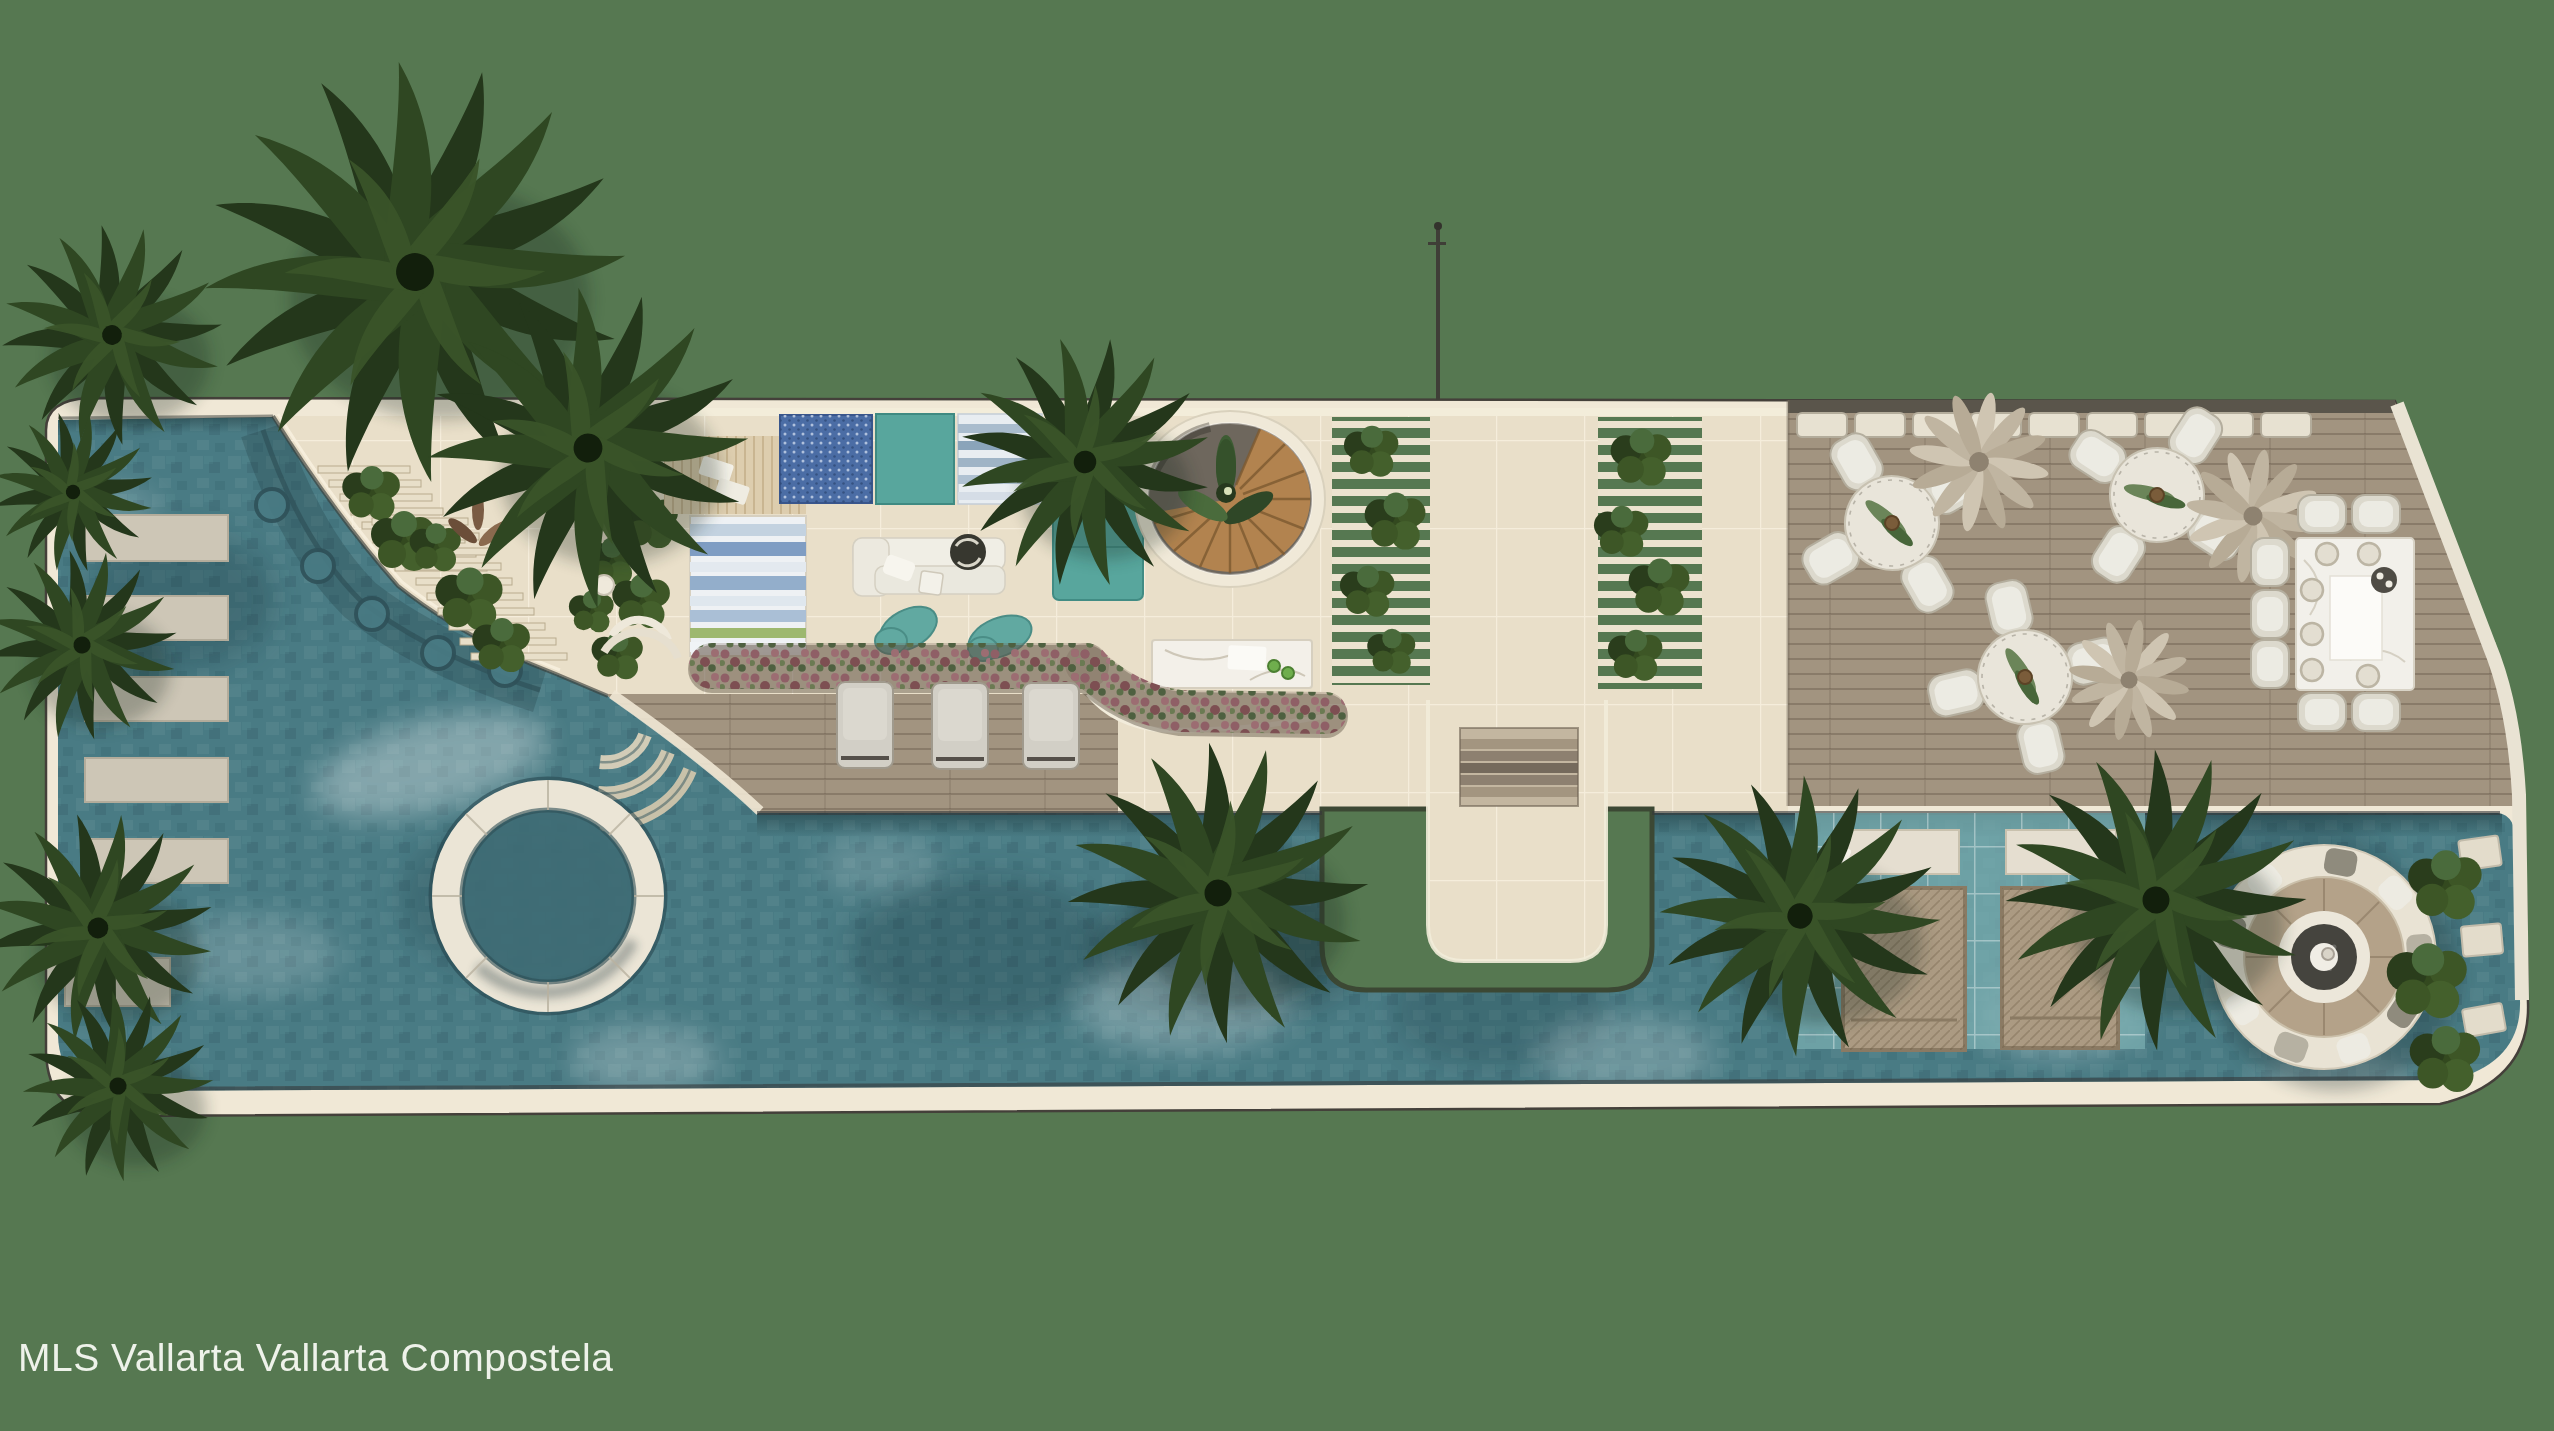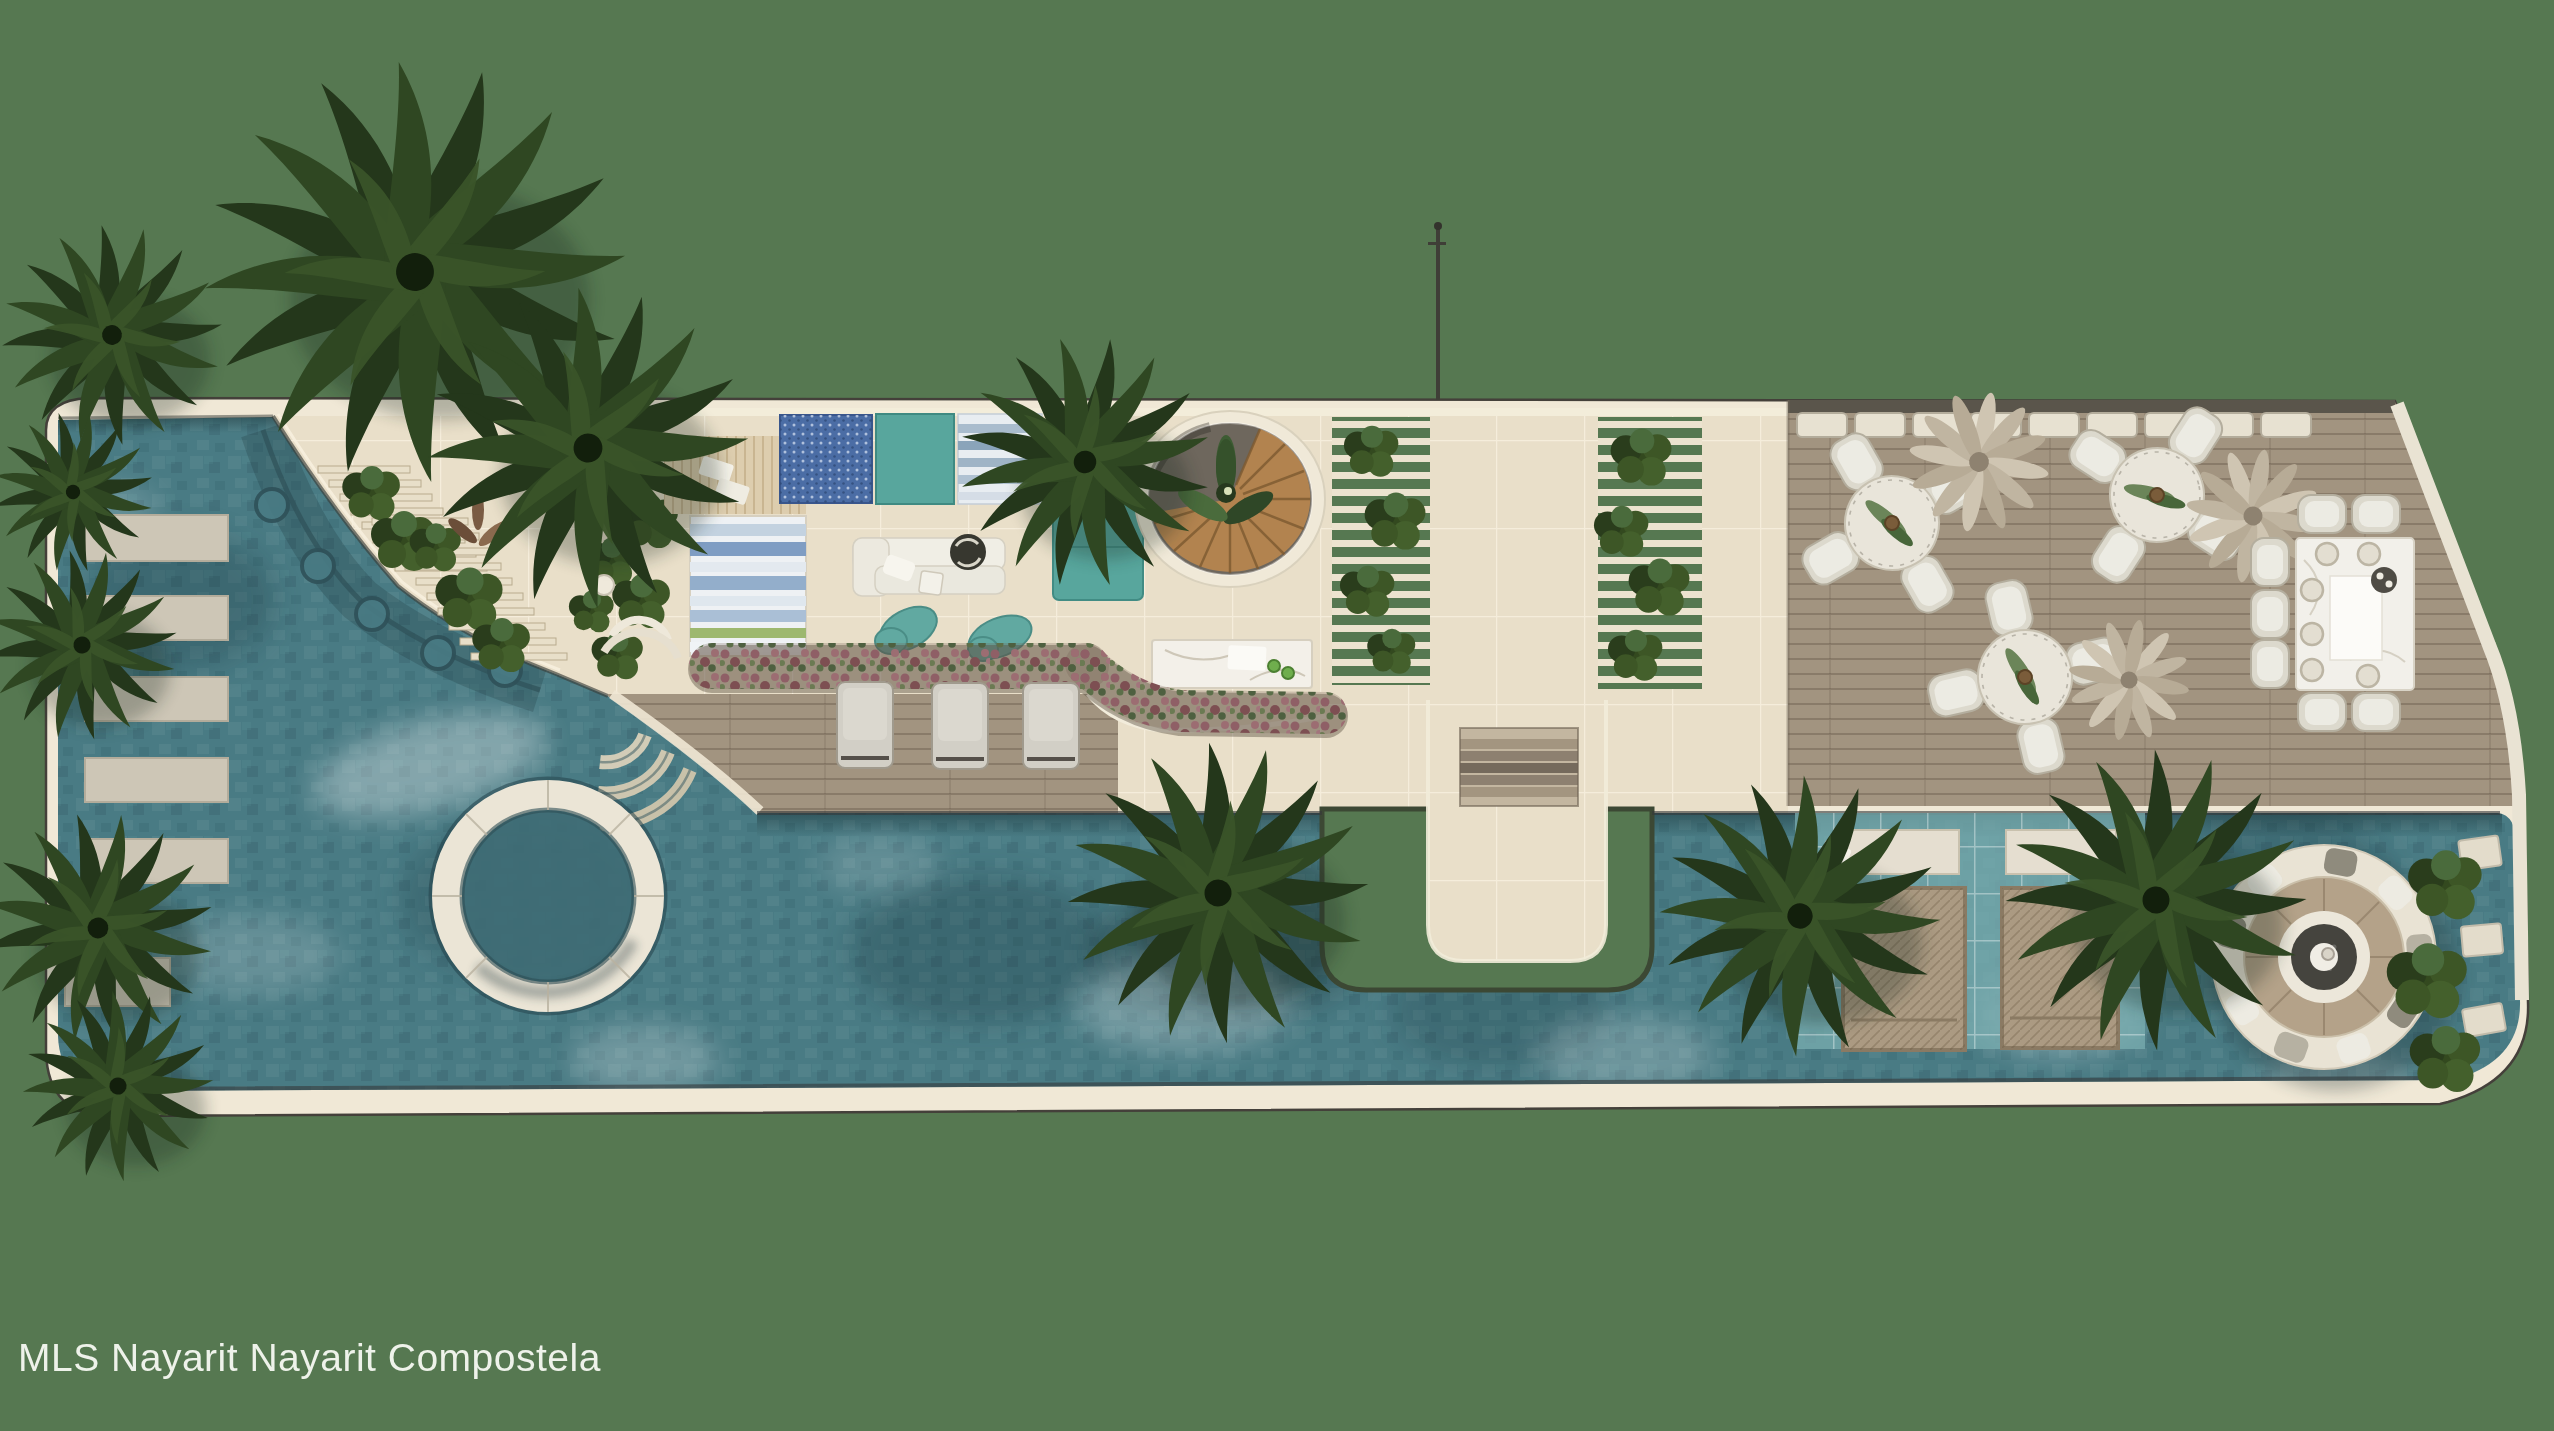--- a/index.html
+++ b/index.html
@@ -616,14 +616,14 @@
   <use href="#palm" transform="translate(73,492) scale(0.8) rotate(-15)"></use>
   <use href="#palm" transform="translate(82,645) scale(0.95) rotate(33)"></use>
   <use href="#palm" transform="translate(98,928) scale(1.15) rotate(-60)"></use>
   <use href="#palm" transform="translate(118,1086) scale(0.95) rotate(105)"></use>
   <use href="#palm" transform="translate(1218,893) scale(1.5) rotate(-8)"></use>
   <use href="#palm" transform="translate(1800,916) scale(1.4) rotate(65)"></use>
   <use href="#palm" transform="translate(2156,900) scale(1.5) rotate(-95)"></use>
 </g>
 </svg>
 
-<div class="watermark">MLS Nayarit Nayarit Compostela</div>
+<div class="watermark">MLS Vallarta Vallarta Compostela</div>
 </div>
 
 </body></html>

